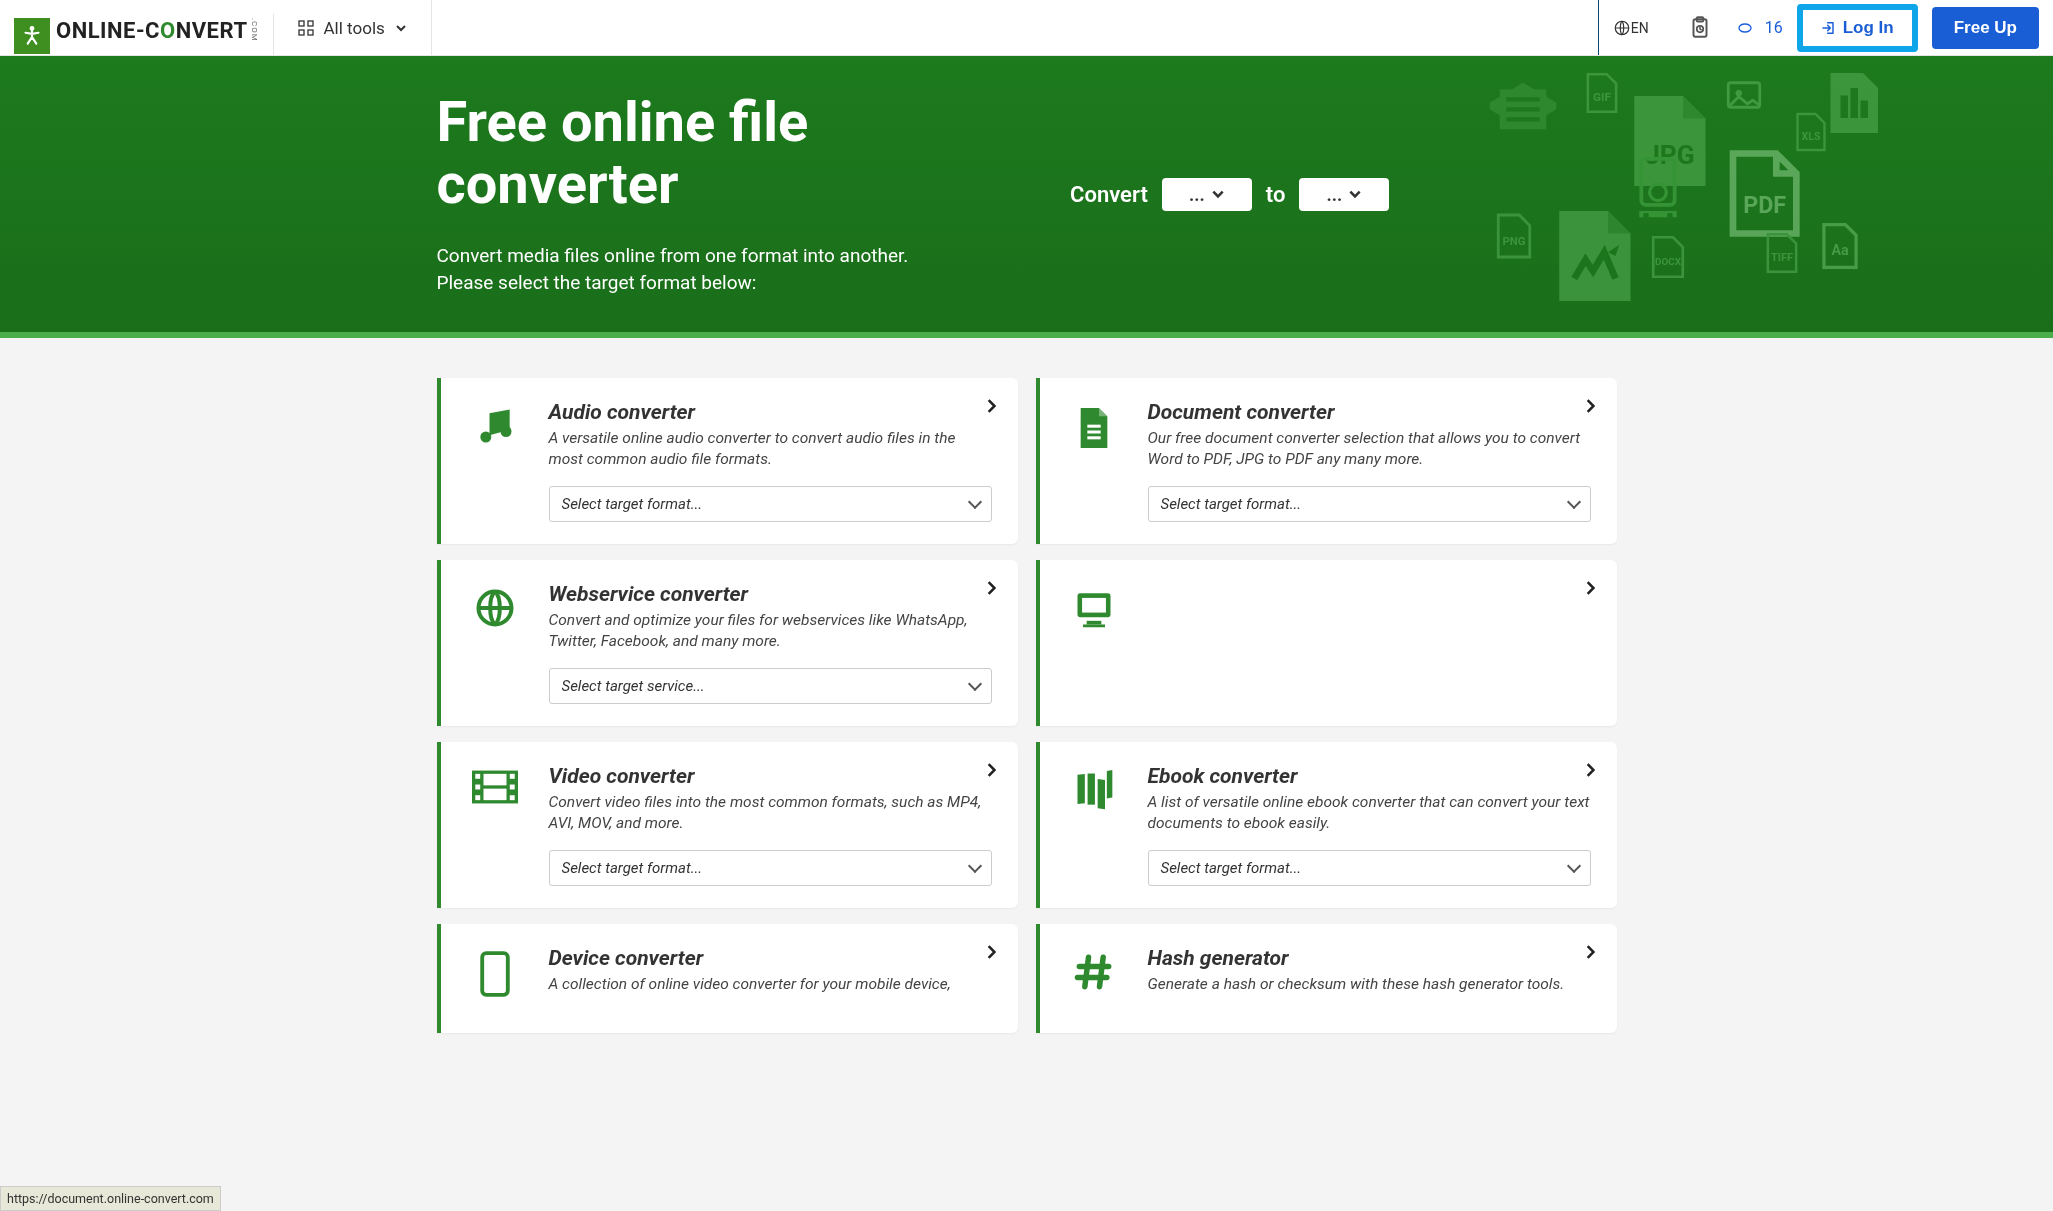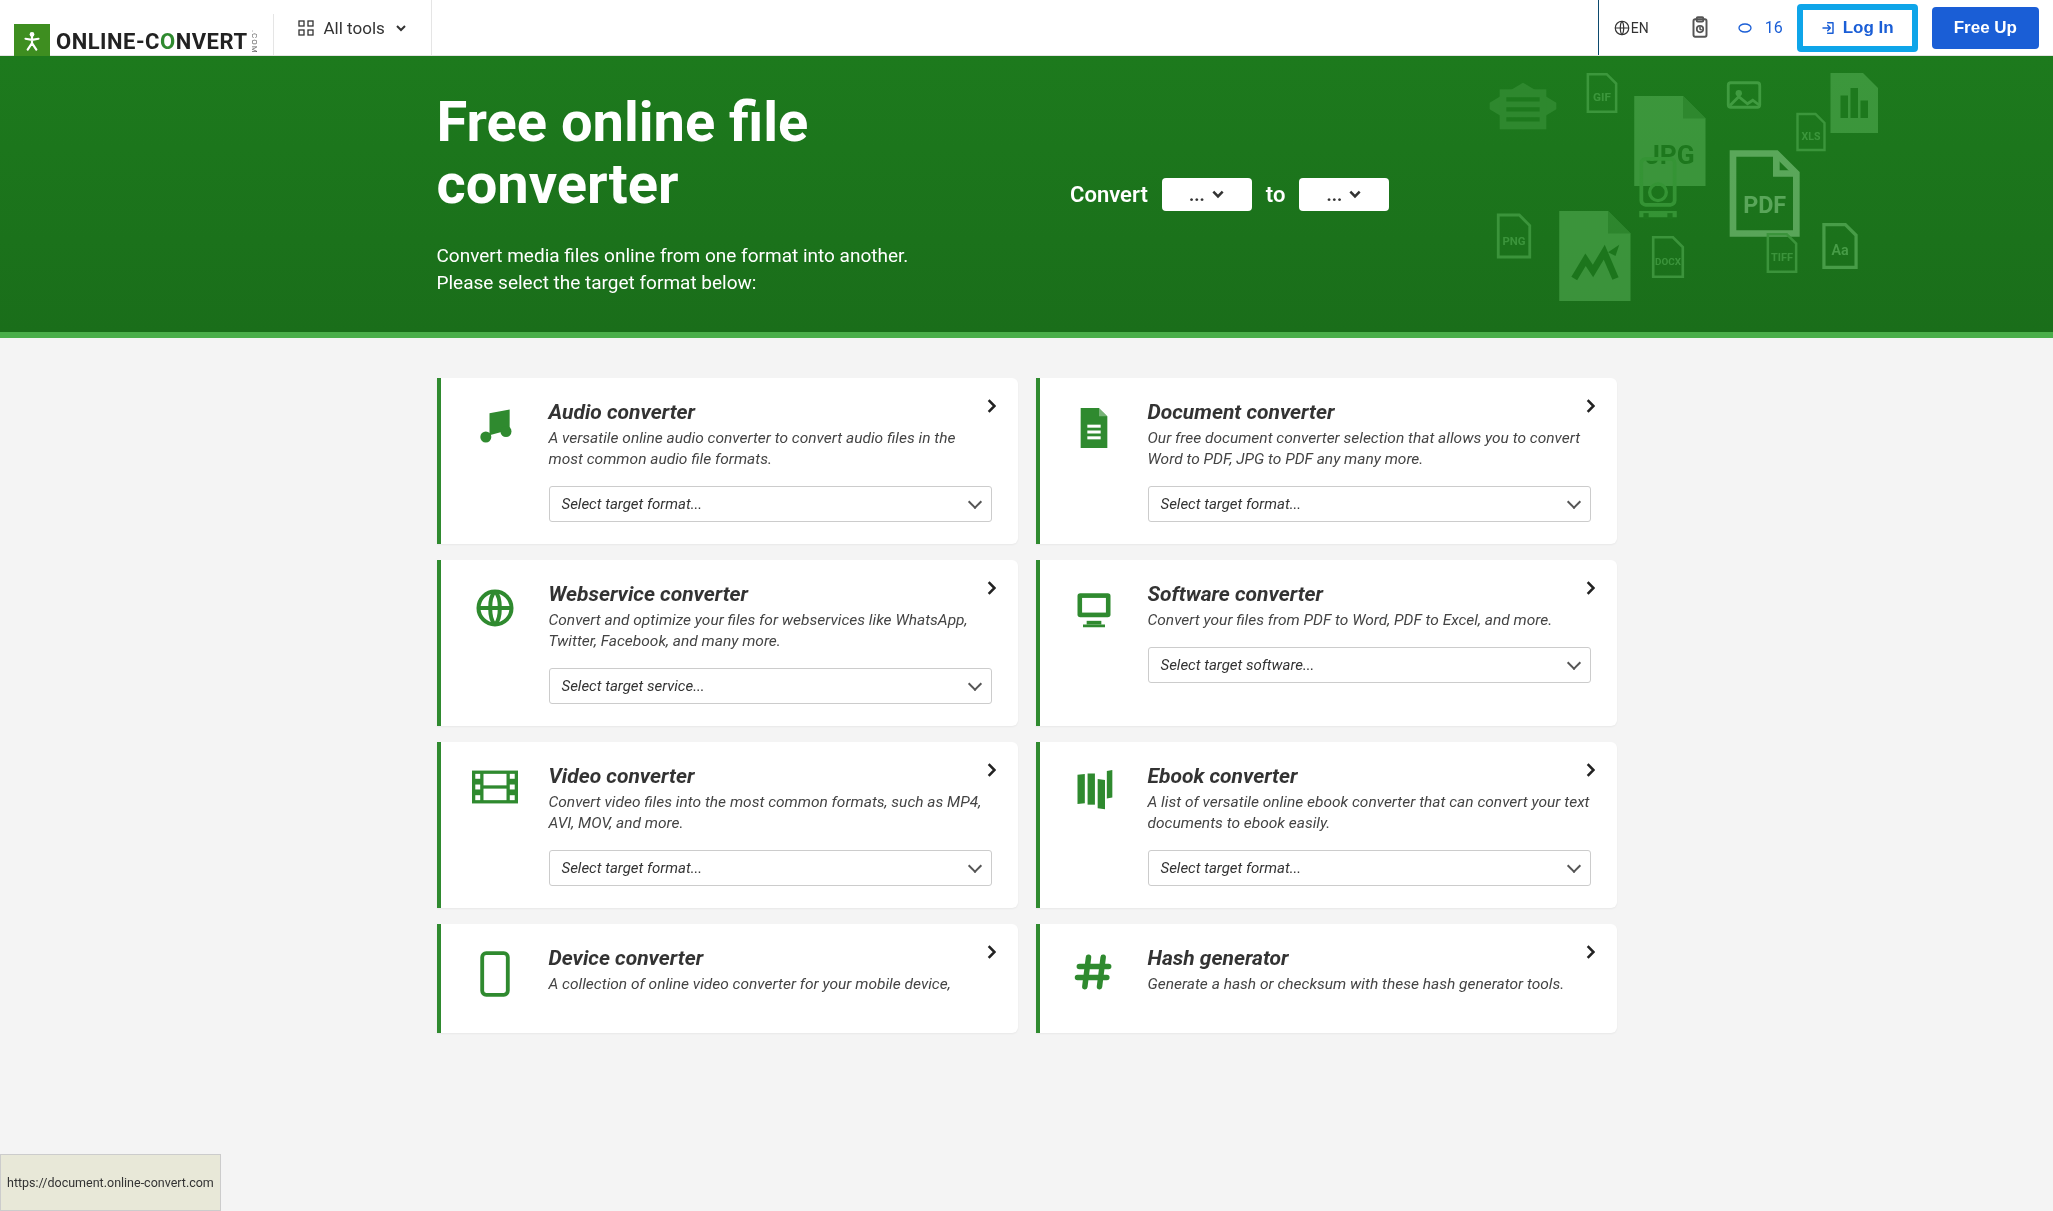--- a/index.html
+++ b/index.html
@@ -1,20 +1,20 @@
 <!DOCTYPE html>
 <html><head>
 <meta charset="utf-8">
 <style>
 * { margin: 0; padding: 0; box-sizing: border-box; }
 body { font-family: -apple-system, BlinkMacSystemFont, "Segoe UI", Roboto, Helvetica, Arial, sans-serif; background: #f4f4f4; color: #333; }
 
 
 .header { display: flex; align-items: center; background: #fff; border-bottom: 1px solid #e5e5e5; height: 56px; }
-.logo-box { display: flex; align-items: center; padding: 4px 14px; height: 100%; border-right: 1px solid #e5e5e5; margin-top: 28px; }
+.logo-box { display: flex; padding: 4px 14px; height: 100%; border-right: 1px solid #e5e5e5; margin-top: 28px; }
 .logo-img { width: 36px; height: 36px; background: #3e8e20; display: flex; align-items: center; justify-content: center; }
 .logo-text { font-weight: 700; font-size: 22px; margin-left: 6px; letter-spacing: 0.5px; color: #222; }
 .logo-text .green { color: #2f8a2f; }
 .logo-com { font-size: 8px; color: #666; writing-mode: vertical-rl; margin-left: 2px; letter-spacing: 1px; }
 .all-tools { display: flex; align-items: center; gap: 10px; padding: 0 24px; height: 100%; border-right: 1px solid #e5e5e5; cursor: pointer; font-size: 17px; }
 .grid-icon { width: 16px; height: 16px; display: inline-block; }
 .chevron-down { width: 12px; height: 12px; }
 .spacer { flex: 1; }
 .header-right { display: flex; align-items: center; gap: 14px; padding-right: 14px; height: 100%; }
 .hdr-item { display: flex; flex-direction: row; align-items: center; justify-content: flex-start; padding: 0 14px; height: 100%; border-left: 1px solid #0c4a6e; font-size: 14px; cursor: pointer; }
@@ -41,21 +41,21 @@
 .card-icon { width: 56px; flex: 0 0 56px; display: flex; align-items: flex-start; justify-content: center; color: #2f8a2f; padding-top: 4px; }
 .card-body { flex: 1; }
 .card h3 { font-size: 21px; font-weight: 700; margin-bottom: 4px; }
 .card p { font-size: 15.5px; color: #444; line-height: 1.35; margin-bottom: 16px; }
 .card select, .card .select-faux { width: 100%; padding: 8px 12px; border: 1px solid #ccc; border-radius: 3px; font-size: 15px; background: #fff; cursor: pointer; appearance: none; position: relative; }
 .select-wrap { position: relative; }
 .select-wrap::after { content: ""; position: absolute; right: 12px; top: 50%; width: 8px; height: 8px; border-right: 2px solid #555; border-bottom: 2px solid #555; transform: translateY(-70%) rotate(45deg); pointer-events: none; }
 .card-arrow { position: absolute; top: 20px; right: 22px; color: #333; cursor: pointer; }
 
 
-.status-bar { position: fixed; bottom: 0; left: 0; background: #e8e8d8; border: 1px solid #ccc; padding: 20px 6px; font-size: 12.5px; color: #333; }
+.status-bar { position: fixed; bottom: 0; left: 0; background: #e8e8d8; border: 1px solid #ccc; padding: 4px 6px; font-size: 12.5px; color: #333; }
 </style>
 </head>
 <body>
 
 <div class="header">
   <div class="logo-box">
     <div class="logo-img">
       <svg width="26" height="26" viewBox="0 0 24 24" fill="none">
           <circle cx="12" cy="5" r="2.2" fill="#fff"></circle>
           <path d="M12 7v6M12 13l-4 6M12 13l4 6M6 9l6 1 6-1" stroke="#fff" stroke-width="2" stroke-linecap="round"></path>
@@ -263,27 +263,20 @@
         </svg></div>
     </div>
     <div class="card">
       <div class="card-icon">
         <svg width="44" height="44" viewBox="0 0 24 24" fill="#2f8a2f">
           <rect x="3" y="4" width="18" height="13" rx="1.5"></rect>
           <rect x="5.5" y="6.5" width="13" height="8" fill="#fff"></rect>
           <rect x="8" y="19" width="8" height="2"></rect>
           <rect x="6" y="21" width="12" height="1.5"></rect>
         </svg>
-      </div>
-      <div class="card-body">
-        <h3>Software converter</h3>
-        <p>Convert your files from PDF to Word, PDF to Excel, and more.</p>
-        <div class="select-wrap">
-          <div class="select-faux">Select target software...</div>
-        </div>
       </div>
       <div class="card-arrow"><svg width="10" height="14" viewBox="0 0 8 12">
           <path d="M2 1l5 5-5 5" fill="none" stroke="#222" stroke-width="2.2"></path>
         </svg></div>
     </div>
     <div class="card">
       <div class="card-icon">
         <svg width="46" height="38" viewBox="0 0 28 20" fill="#2f8a2f">
           <rect x="0" y="0" width="28" height="20"></rect>
           <rect x="2" y="2" width="3" height="3" fill="#fff"></rect>

